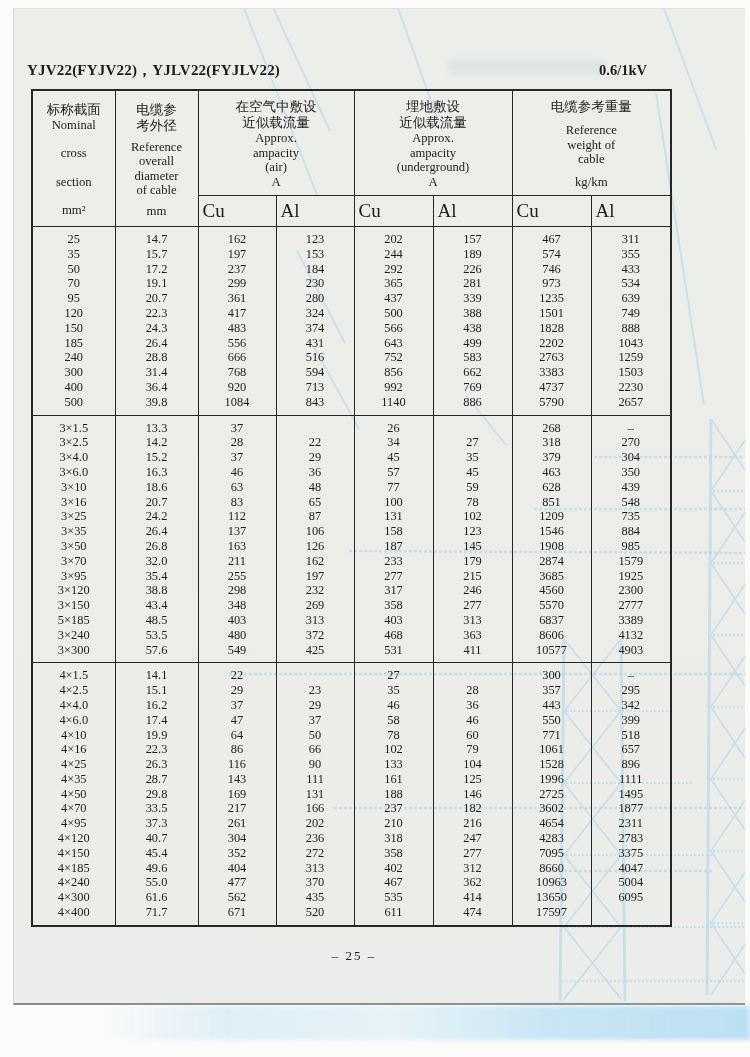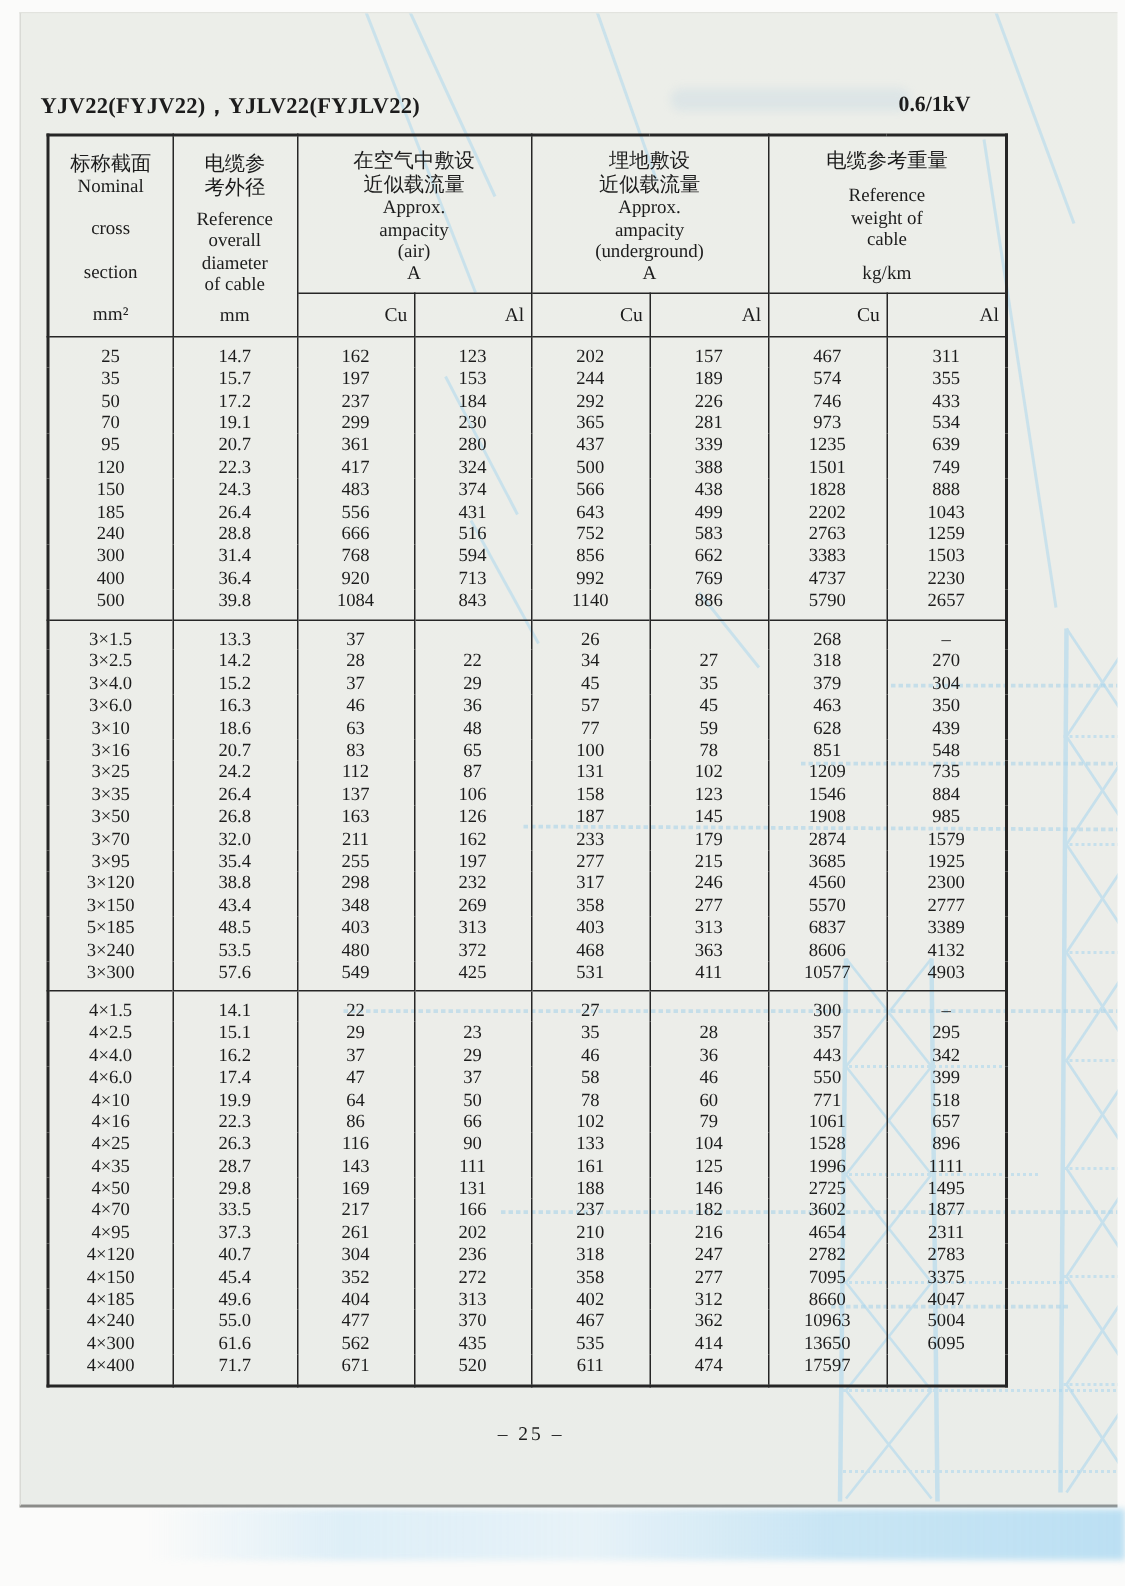--- a/index.html
+++ b/index.html
@@ -22,21 +22,21 @@
         text-align:center;padding:0;height:14.8px;line-height:14.8px;font-size:12.4px;white-space:nowrap;}
   tbody.block tr:first-child td{border-top:1.5px solid #262626;padding-top:5px;}
   tbody.block tr:last-child td{padding-bottom:5px;}
   .vcell{height:116px;display:flex;flex-direction:column;justify-content:space-between;
          align-items:center;padding:5px 0 3px 0;}
   .gcell{height:90px;display:flex;flex-direction:column;justify-content:space-between;
          padding:4px 0 2px 0;}
   .zh{font-size:13.5px;line-height:16px;}
   .en{font-size:12.6px;line-height:14.5px;}
   .unit{font-size:12.8px;line-height:14px;}
-  .subhdr{height:20px;font-size:13px;text-align:right;font-family:Liberation Serif, serif;}
+  .subhdr{height:20px;font-size:19px;text-align:left;font-family:Liberation Serif, serif;}
   .note{position:absolute;left:20px;top:903px;font-size:13px;font-weight:600;letter-spacing:.5px;}
   .pagenum{position:absolute;left:0;top:939px;width:680px;text-align:center;font-size:13px;letter-spacing:2px;}
   .bottom-band{position:absolute;left:100px;top:1006px;width:650px;height:34px;pointer-events:none;
         background:linear-gradient(90deg,rgba(186,223,244,0) 0%,rgba(186,223,244,.45) 20%,
         rgba(186,223,244,.3) 45%,rgba(166,214,240,.6) 70%,rgba(166,214,240,.75) 100%);
         filter:blur(2px);}
 </style>
 </head>
 <body>
 
@@ -610,21 +610,21 @@
             <td>4654</td>
             <td>2311</td>
           </tr>
           <tr>
             <td>4×120</td>
             <td>40.7</td>
             <td>304</td>
             <td>236</td>
             <td>318</td>
             <td>247</td>
-            <td>2782</td>
+            <td>4283</td>
             <td>2783</td>
           </tr>
           <tr>
             <td>4×150</td>
             <td>45.4</td>
             <td>352</td>
             <td>272</td>
             <td>358</td>
             <td>277</td>
             <td>7095</td>

